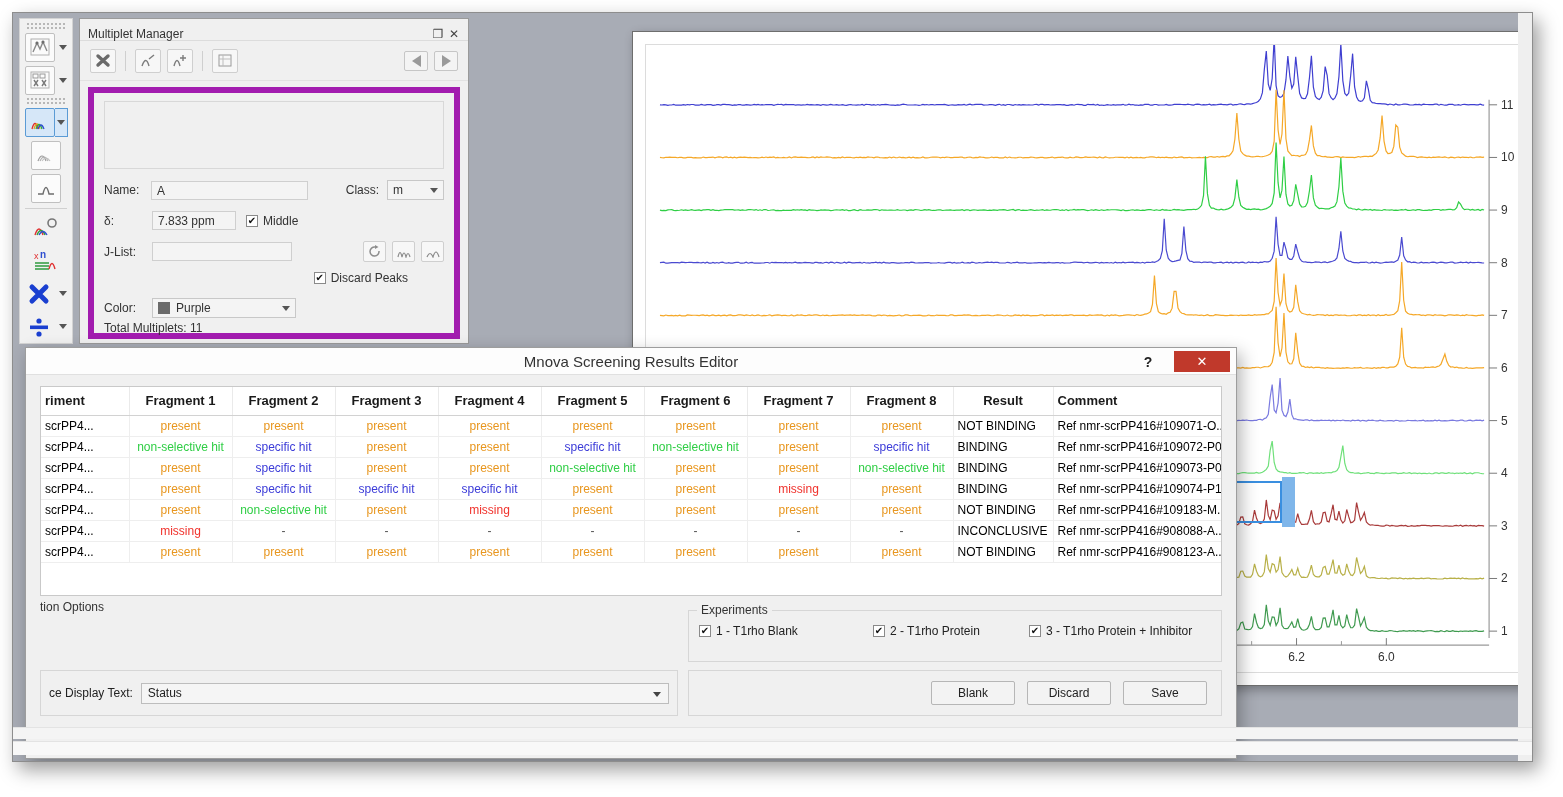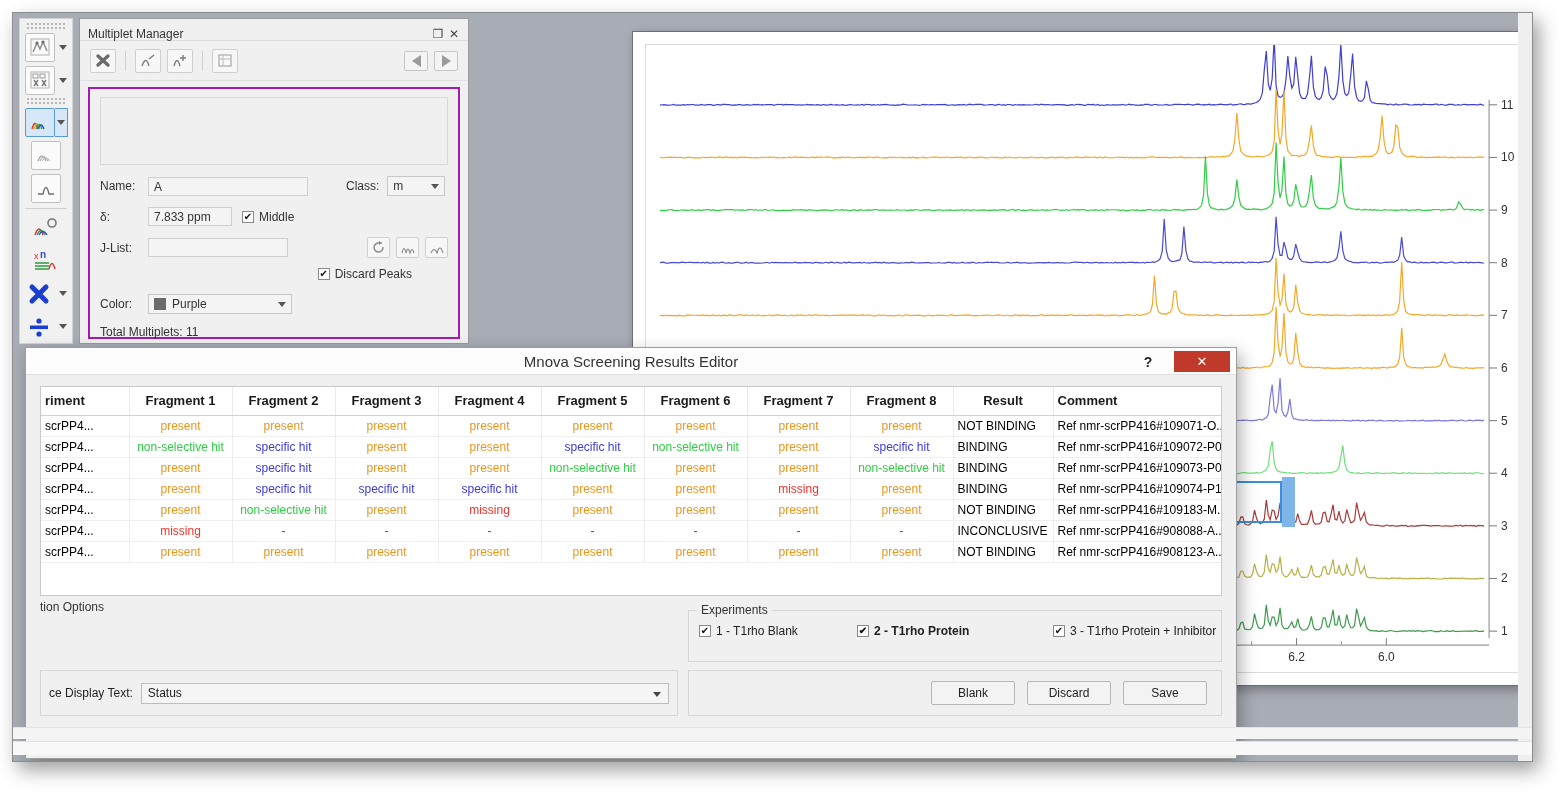--- a/index.html
+++ b/index.html
@@ -72,21 +72,21 @@
   }
   .vsep { width:1px;height:20px;background:#cfcfcf;margin:0 3px; }
   .navbtn { width:24px;height:20px;border:1px solid #c6c6c6;background:#f4f4f4;
             display:flex;align-items:center;justify-content:center;border-radius:2px;}
   .tri-l { width:0;height:0;border-top:6px solid transparent;border-bottom:6px solid transparent;
            border-right:9px solid #9a9a9a; }
   .tri-r { width:0;height:0;border-top:6px solid transparent;border-bottom:6px solid transparent;
            border-left:9px solid #9a9a9a; }
 
   #mp-body { position:absolute; left:8px; top:68px; right:8px; bottom:4px;
-             border:2px solid #a21caf; background:#f0f0f0; padding:8px 10px; }
+             border:6px solid #a21caf; background:#f0f0f0; padding:8px 10px; }
   #mp-listbox { height:68px; border:1px solid #d8d8d8; background:#f0f0f0; }
   .fld-row { display:flex; align-items:center; margin-top:11px; font-size:12px; color:#333; }
   .fld-lbl { width:48px; color:#333; }
   .txtinput { height:19px; border:1px solid #cfcfcf; background:#f4f4f4;
               padding:1px 5px; font-size:12px; color:#333; line-height:17px; }
   .sel-box { height:20px; border:1px solid #c8c8c8; background:#f4f4f4;
              display:flex; align-items:center; padding-left:5px; font-size:12px;
              position:relative; }
   .sel-box .ar { position:absolute; right:5px; top:7px;
                  width:0;height:0;border-left:4px solid transparent;
@@ -627,25 +627,25 @@
       <div id="opts-frame">
 
 
         <div id="grp-experiments">
           <span class="grp-legend">Experiments</span>
           <div class="cbrow" id="exp-row">
               <div class="cbitem" style="position: absolute; left: 10px;">
                 <span class="ckbox on"></span>
                 <span>1 - T1rho Blank</span>
               </div>
-              <div class="cbitem" style="position: absolute; left: 168px; font-weight: bold;">
+              <div class="cbitem" style="position: absolute; left: 184px;">
                 <span class="ckbox on"></span>
                 <span>2 - T1rho Protein</span>
               </div>
-              <div class="cbitem" style="position: absolute; left: 364px;">
+              <div class="cbitem" style="position: absolute; left: 340px;">
                 <span class="ckbox on"></span>
                 <span>3 - T1rho Protein + Inhibitor</span>
               </div>
             </div>
         </div>
 
         <div id="grp-dispframe">
           <span>ce Display Text:</span>
           <span id="disp-combo">
             <span>Status</span>

